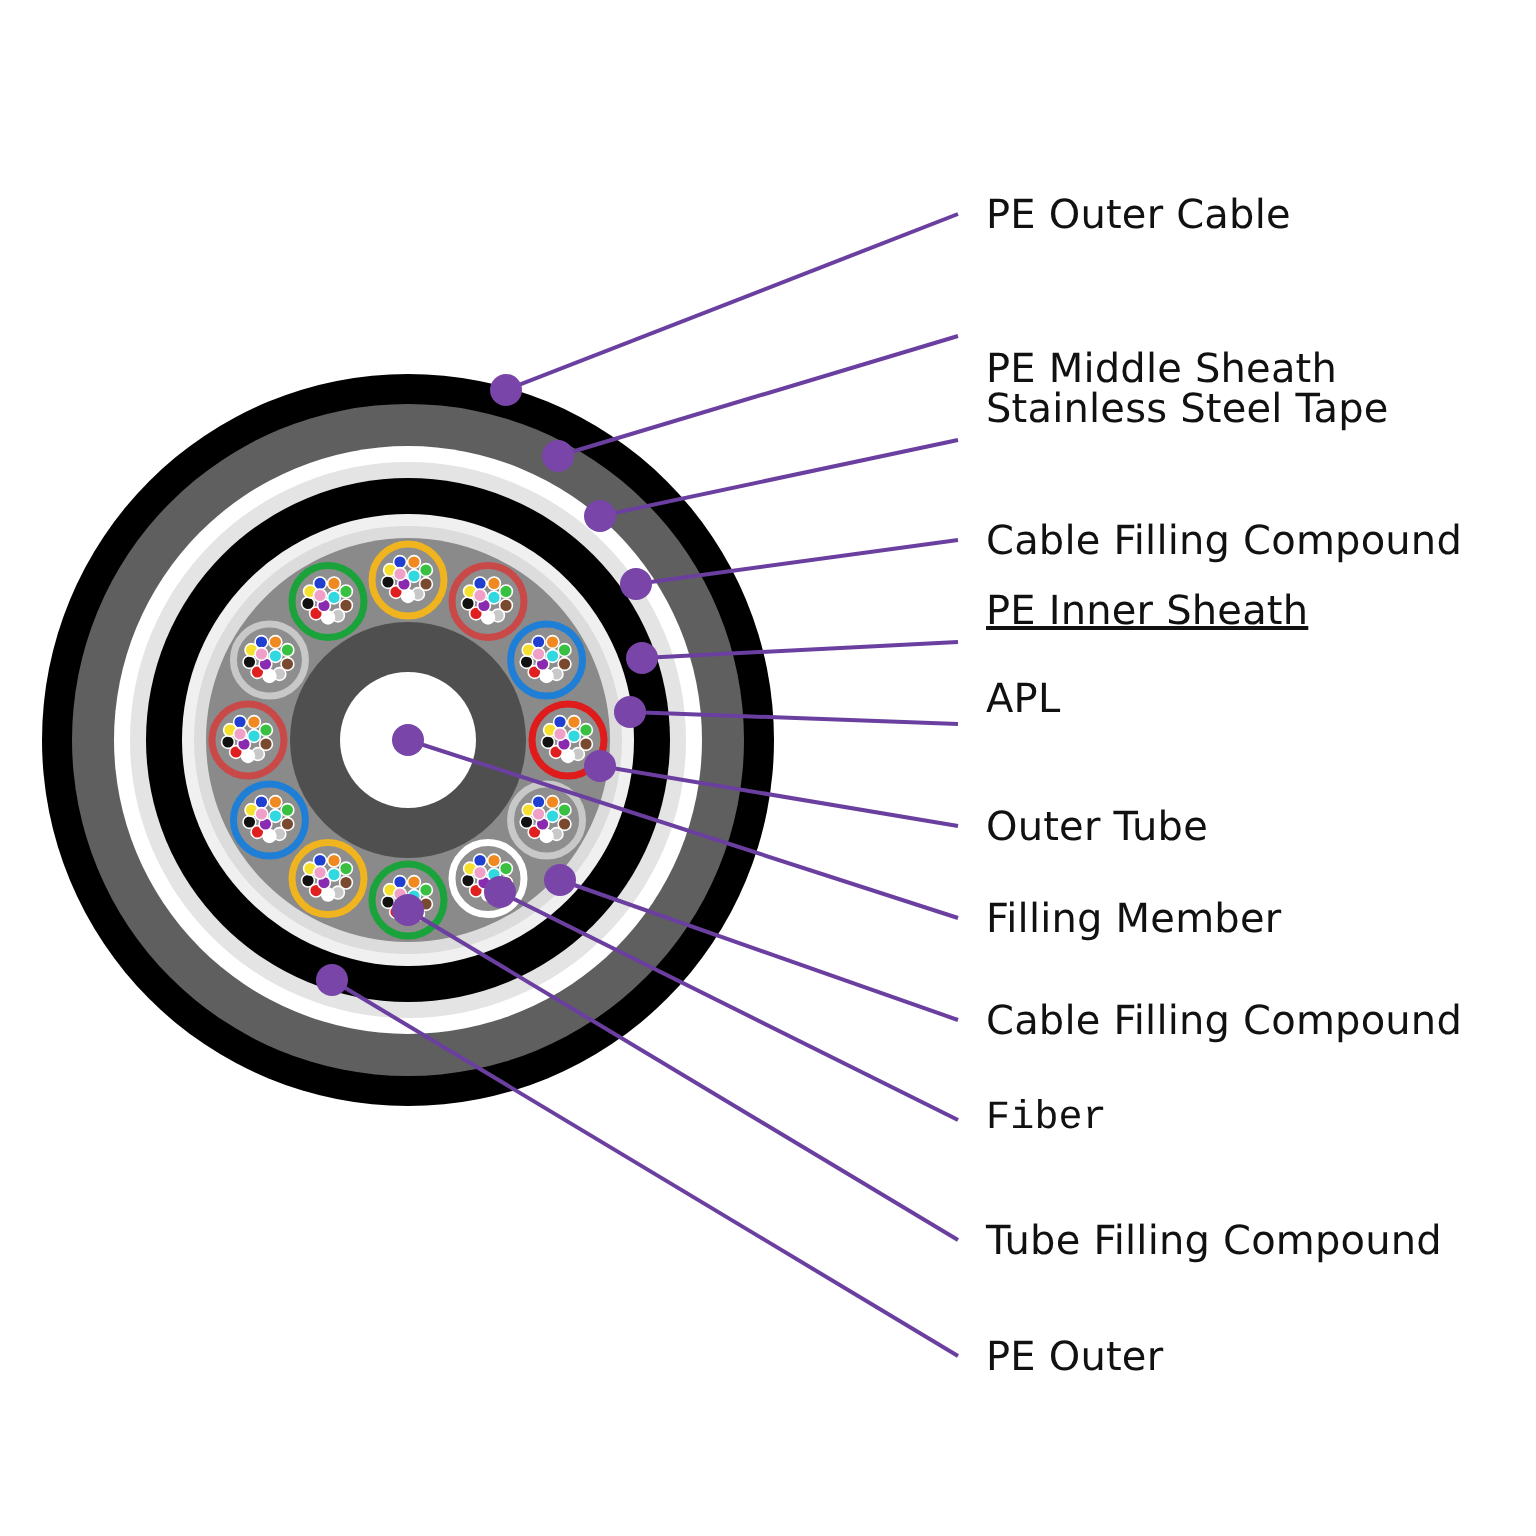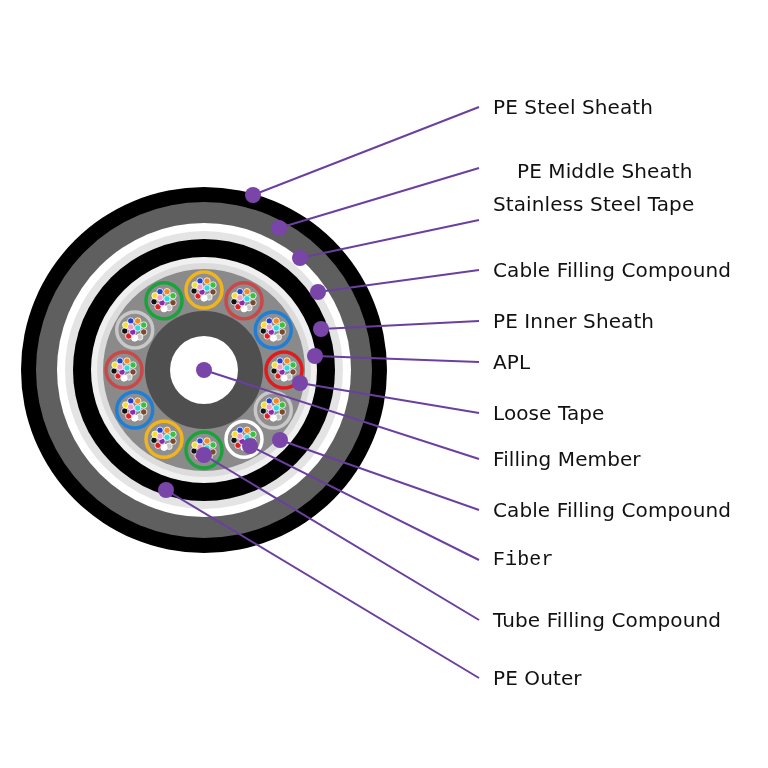--- a/index.html
+++ b/index.html
@@ -230,25 +230,25 @@
       <line x1="250" y1="446" x2="479" y2="560" stroke="#6b3fa0" stroke-width="2"></line>
       <circle cx="250" cy="446" r="8" fill="#7a45a8"></circle>
       <line x1="204" y1="455" x2="479" y2="620" stroke="#6b3fa0" stroke-width="2"></line>
       <circle cx="204" cy="455" r="8" fill="#7a45a8"></circle>
       <line x1="166" y1="490" x2="479" y2="678" stroke="#6b3fa0" stroke-width="2"></line>
       <circle cx="166" cy="490" r="8" fill="#7a45a8"></circle>
     </g>
 </svg>
 
 <div id="labels">
-    <div class="label" style="top: 107px;">PE Steel Sheath</div>
-    <div class="label" style="top: 171px; margin-left: 24px;">PE Middle Sheath</div>
+    <div class="label" style="top: 107px;">PE Outer Cable</div>
+    <div class="label" style="top: 184px;">PE Middle Sheath</div>
     <div class="label" style="top: 204px;">Stainless Steel Tape</div>
     <div class="label" style="top: 270px;">Cable Filling Compound</div>
-    <div class="label" style="top: 321px;">PE Inner Sheath</div>
-    <div class="label" style="top: 362px;">APL</div>
-    <div class="label" style="top: 413px;">Loose Tape</div>
+    <div class="label" style="top: 305px; text-decoration: underline;">PE Inner Sheath</div>
+    <div class="label" style="top: 349px;">APL</div>
+    <div class="label" style="top: 413px;">Outer Tube</div>
     <div class="label" style="top: 459px;">Filling Member</div>
     <div class="label" style="top: 510px;">Cable Filling Compound</div>
     <div class="label" style="top: 560px; font-family: Liberation Mono, monospace;">Fiber</div>
     <div class="label" style="top: 620px; text-align: right;">Tube Filling Compound</div>
     <div class="label" style="top: 678px;">PE Outer</div>
   </div>
 
 </body></html>

